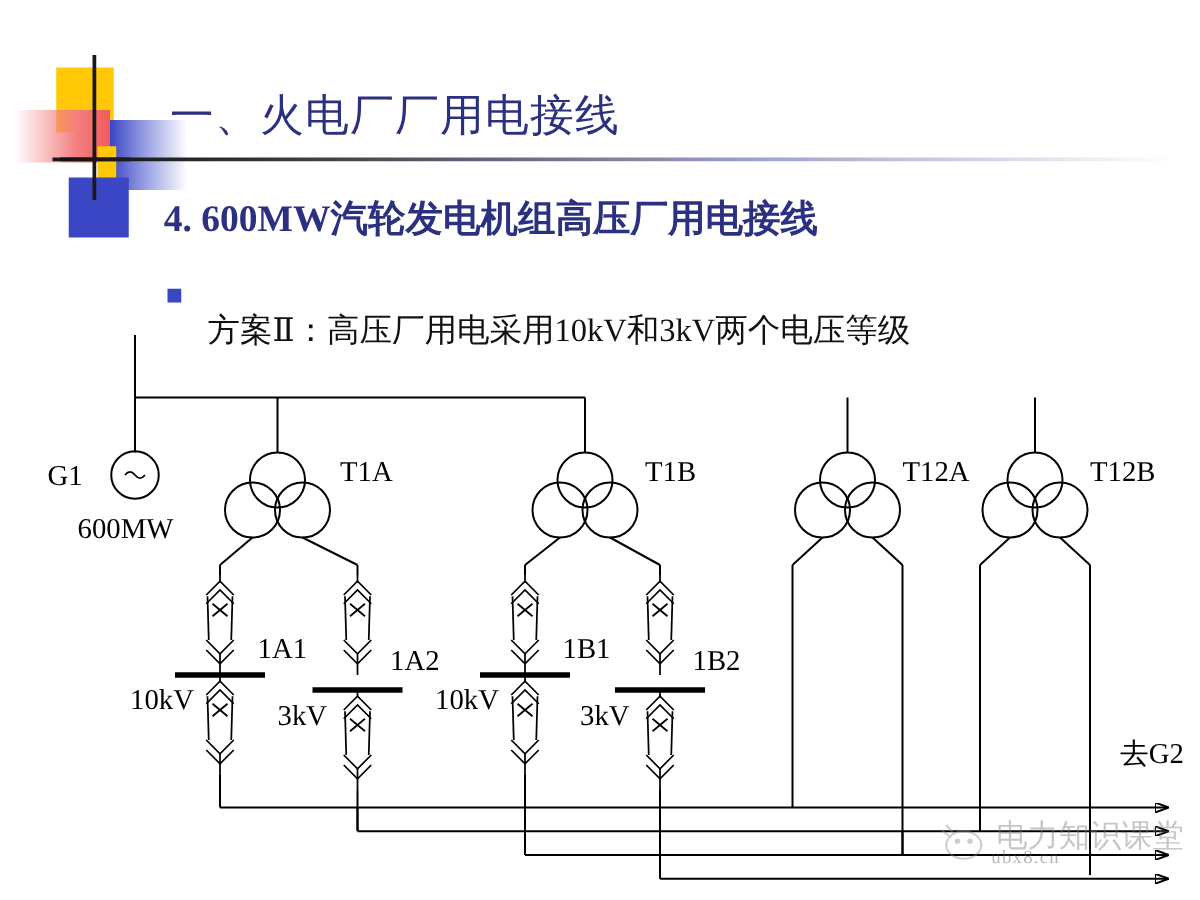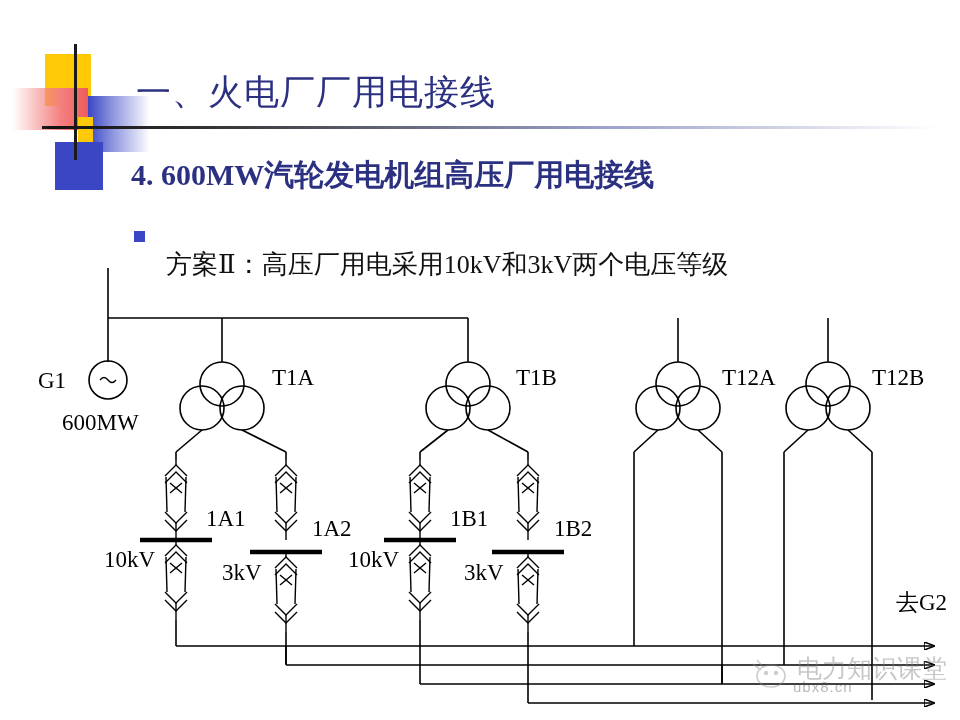--- a/index.html
+++ b/index.html
@@ -43,21 +43,21 @@
   svg#schematic .bus{stroke-width:4.5;stroke-linecap:butt;}
   svg#schematic .thin{stroke-width:1.4;}
   svg#schematic text{fill:#000;font-family:"Liberation Serif","DejaVu Serif",serif;
      font-size:23px;}
 
   
   .wm{position:absolute;left:745px;top:652px;width:215px;height:56px;opacity:.42;}
   .wm-text{position:absolute;left:52px;top:0px;font-size:25px;color:#7a7a7a;
      font-family:Liberation Serif, serif;white-space:nowrap;}
   .wm-url{position:absolute;left:48px;top:26px;font-size:15px;color:#555;
-     font-family:Liberation Sans, sans-serif;letter-spacing:1px;}
+     font-family:Liberation Serif, serif;letter-spacing:1px;}
   .wm-logo{position:absolute;left:4px;top:4px;width:44px;height:34px;}
 </style>
 </head>
 <body>
 
 <div id="root">
 
   <div class="motif">
     <div class="m-yellow"></div>
     <div class="m-red"></div>

